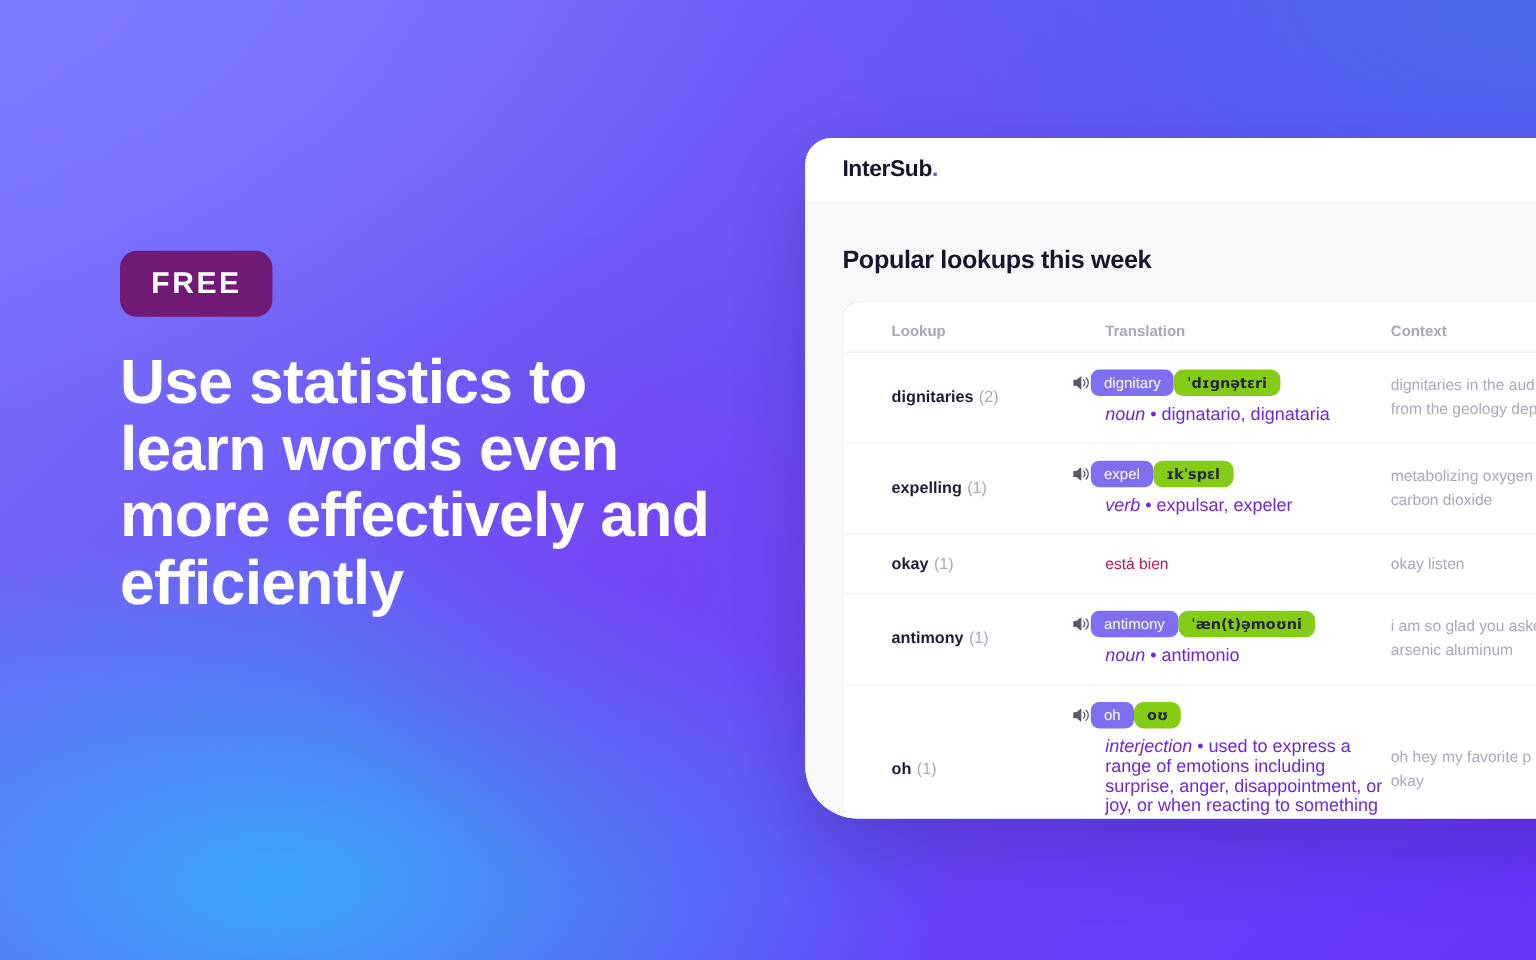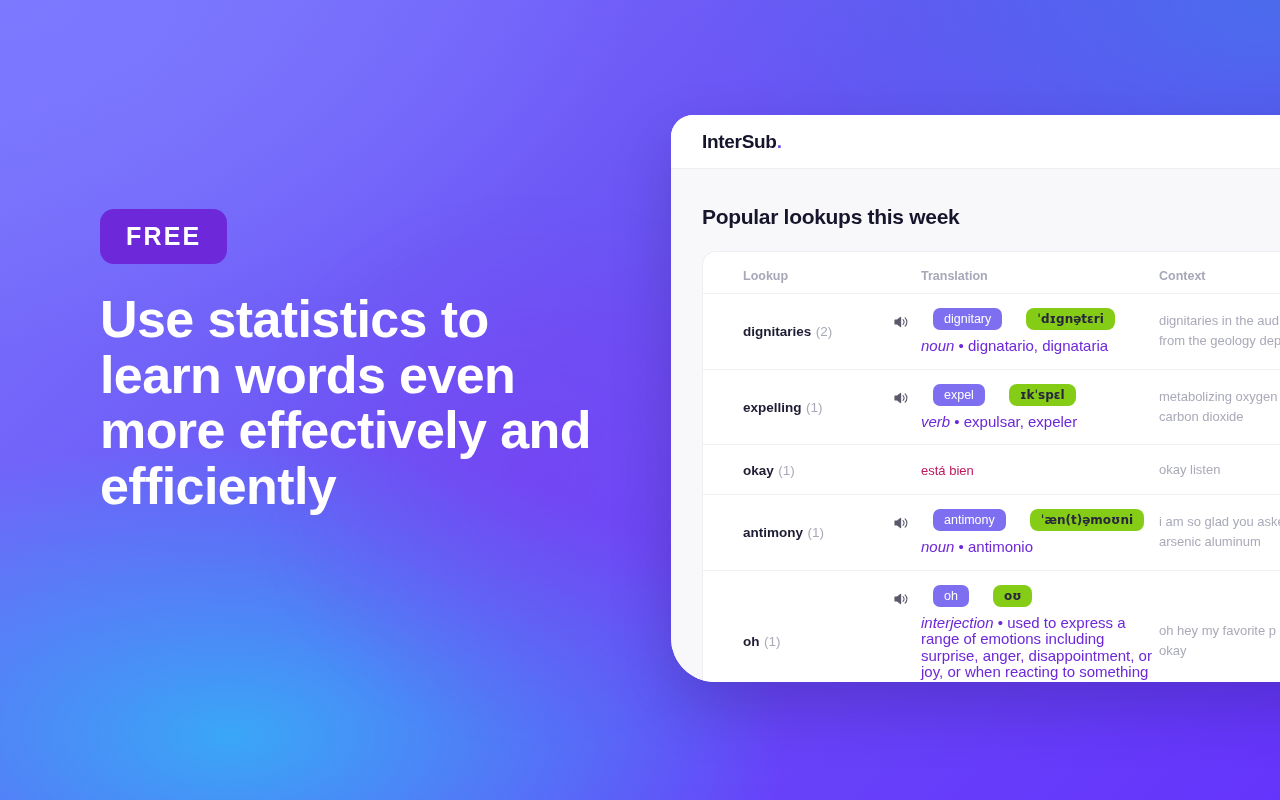--- a/index.html
+++ b/index.html
@@ -44,21 +44,21 @@
     top: 209px;
     width: 520px;
   }
   .free-badge {
     display: inline-flex;
     align-items: center;
     justify-content: center;
     height: 55px;
     padding: 0 26px;
     border-radius: 14px;
-    background: #6d28d9;
+    background: #701a75;
     color: #ffffff;
     font-size: 25px;
     font-weight: bold;
     letter-spacing: 2.2px;
   }
   .hero-title {
     margin-top: 28px;
     color: #ffffff;
     font-size: 52px;
     line-height: 55.5px;
@@ -152,22 +152,22 @@
     color: #1d1c33;
   }
   .lookup-count {
     font-size: 13.5px;
     color: #a9aab8;
     font-weight: normal;
   }
 
   .tr-top {
     display: flex;
-    align-items: flex-end;
-    gap: 24px;
+    align-items: center;
+    gap: 0;
     margin-left: -28px;
   }
   .speaker-icon { flex: none; display: block; }
 
   .badge {
     display: inline-flex;
     align-items: center;
     height: 22px;
     padding: 0 11px;
     border-radius: 7px;

